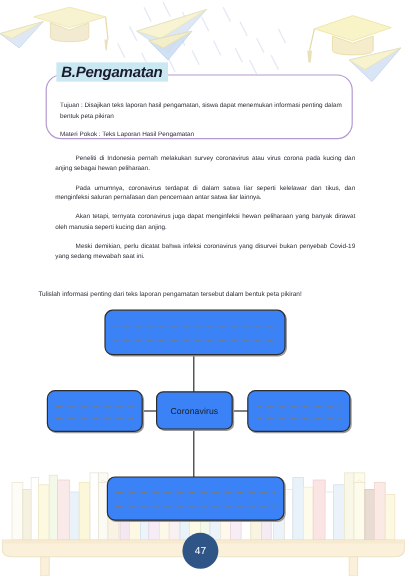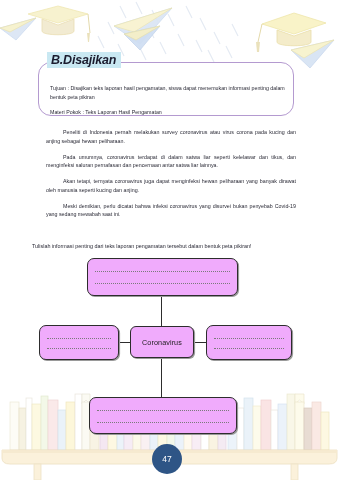--- a/index.html
+++ b/index.html
@@ -110,21 +110,21 @@
     top: 252px;
     width: 339px;
     height: 185px;
     z-index: 4;
   }
   .mm-box {
     position: absolute;
     box-sizing: border-box;
     border: 1.2px solid #2d2d2d;
     border-radius: 7px;
-    background: #f0abfc;
+    background: #3b82f6;
     box-shadow: 1.1px 1.1px 0 #9a9a9a;
   }
   .mm-box .dline {
     position: absolute;
     left: 7px;
     right: 7px;
     border-top: 0.9px dotted #7b7b7b;
   }
   .mm-center {
     left: 130px;
@@ -272,21 +272,21 @@
       </g>
       <g opacity="0.92">
         <path d="M291 50 L334 40 L310 68 Z" fill="#d6e3f4" stroke="#c0d1ea" stroke-width="0.7"></path>
         <path d="M291 50 L334 40 L304 58 Z" fill="#f7f2cc" stroke="#e9e1ac" stroke-width="0.7"></path>
       </g>
     </svg>
   </div>
 
   <div class="header-card"></div>
 
-  <div class="subject-tag">B.Disajikan</div>
+  <div class="subject-tag">B.Pengamatan</div>
 
   <div class="header-text">
     <p>Tujuan : Disajikan teks laporan hasil pengamatan, siswa dapat menemukan informasi penting dalam bentuk peta pikiran</p>
     <p>Materi Pokok : Teks Laporan Hasil Pengamatan</p>
   </div>
 
   <div class="passage">
     <p>Peneliti di Indonesia pernah melakukan survey coronavirus atau virus corona pada kucing dan anjing sebagai hewan peliharaan.</p>
     <p>Pada umumnya, coronavirus terdapat di dalam satwa liar seperti kelelawar dan tikus, dan menginfeksi saluran pernafasan dan pencernaan antar satwa liar lainnya.</p>
     <p>Akan tetapi, ternyata coronavirus juga dapat menginfeksi hewan peliharaan yang banyak dirawat oleh manusia seperti kucing dan anjing.</p>

